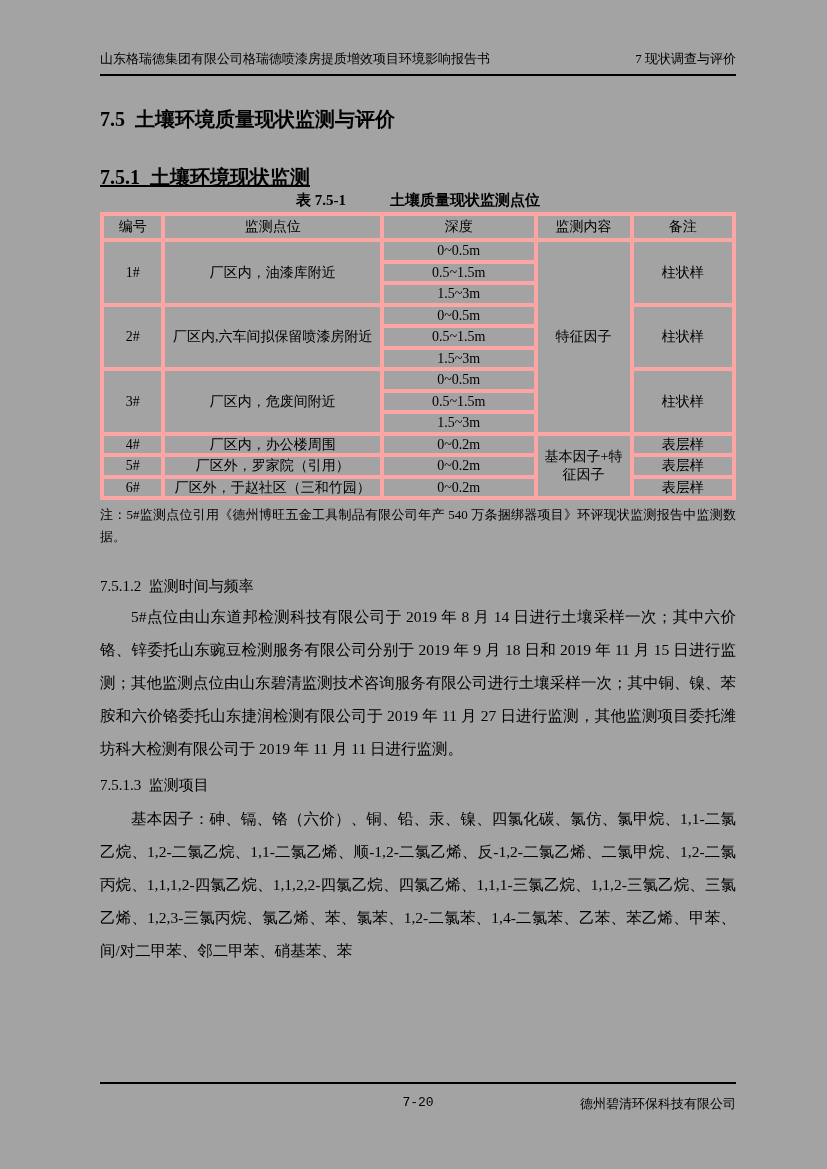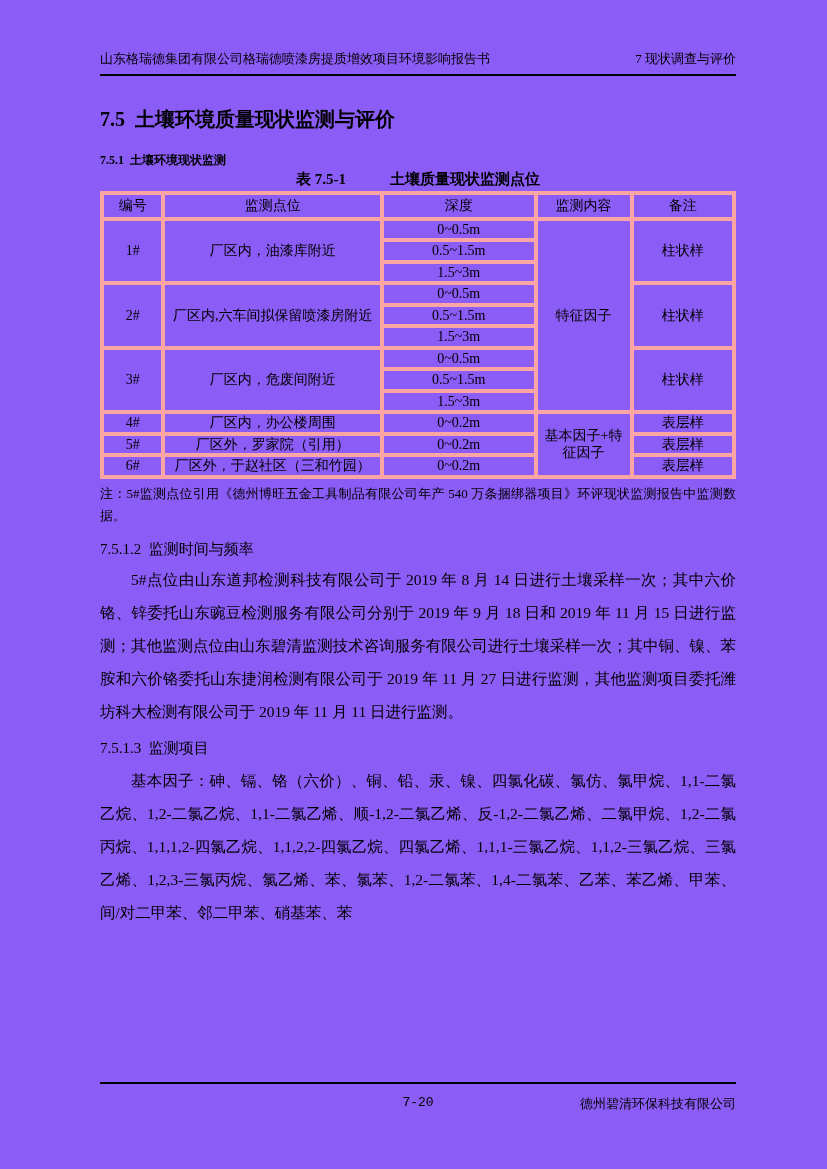--- a/index.html
+++ b/index.html
@@ -1,21 +1,21 @@
 <!DOCTYPE html>
 <html><head>
 <meta charset="utf-8">
 <style>
   * { margin: 0; padding: 0; box-sizing: border-box; }
   html, body { background: #ffffff; }
   .page {
     position: relative;
     width: 827px;
     height: 1169px;
-    background: #8b5cf6;
+    background: #a3a3a3;
     font-family: "Liberation Serif", "DejaVu Serif", serif;
     color: #000000;
     overflow: hidden;
   }
   .page-header {
     position: absolute;
     top: 50px;
     left: 100px;
     width: 636px;
     display: flex;
@@ -33,34 +33,35 @@
     width: 636px;
   }
   h1.sec-title {
     margin-top: 30px;
     font-size: 20px;
     font-weight: bold;
     line-height: 1.3;
     white-space: pre-wrap;
   }
   h2.subsec-title {
-    margin-top: 21px;
-    font-size: 12px;
+    margin-top: 32px;
+    font-size: 20px;
     font-weight: bold;
     line-height: 1.3;
     white-space: pre-wrap;
+    text-decoration: underline;
   }
   h3.subsubsec-title {
     font-size: 15px;
     font-weight: normal;
     line-height: 1.35;
     white-space: pre-wrap;
   }
   .h3-1 { margin-top: 27px; }
-  .h3-2 { margin-top: 12px; }
+  .h3-2 { margin-top: 28px; }
   .h3-3 { margin-top: 10px; }
   p.body-para {
     font-size: 15.5px;
     line-height: 33px;
     text-align: justify;
     text-indent: 2em;
   }
   .p1 { margin-top: 6px; }
   .p2 { margin-top: 4px; }
   .p3 { margin-top: 6px; }

